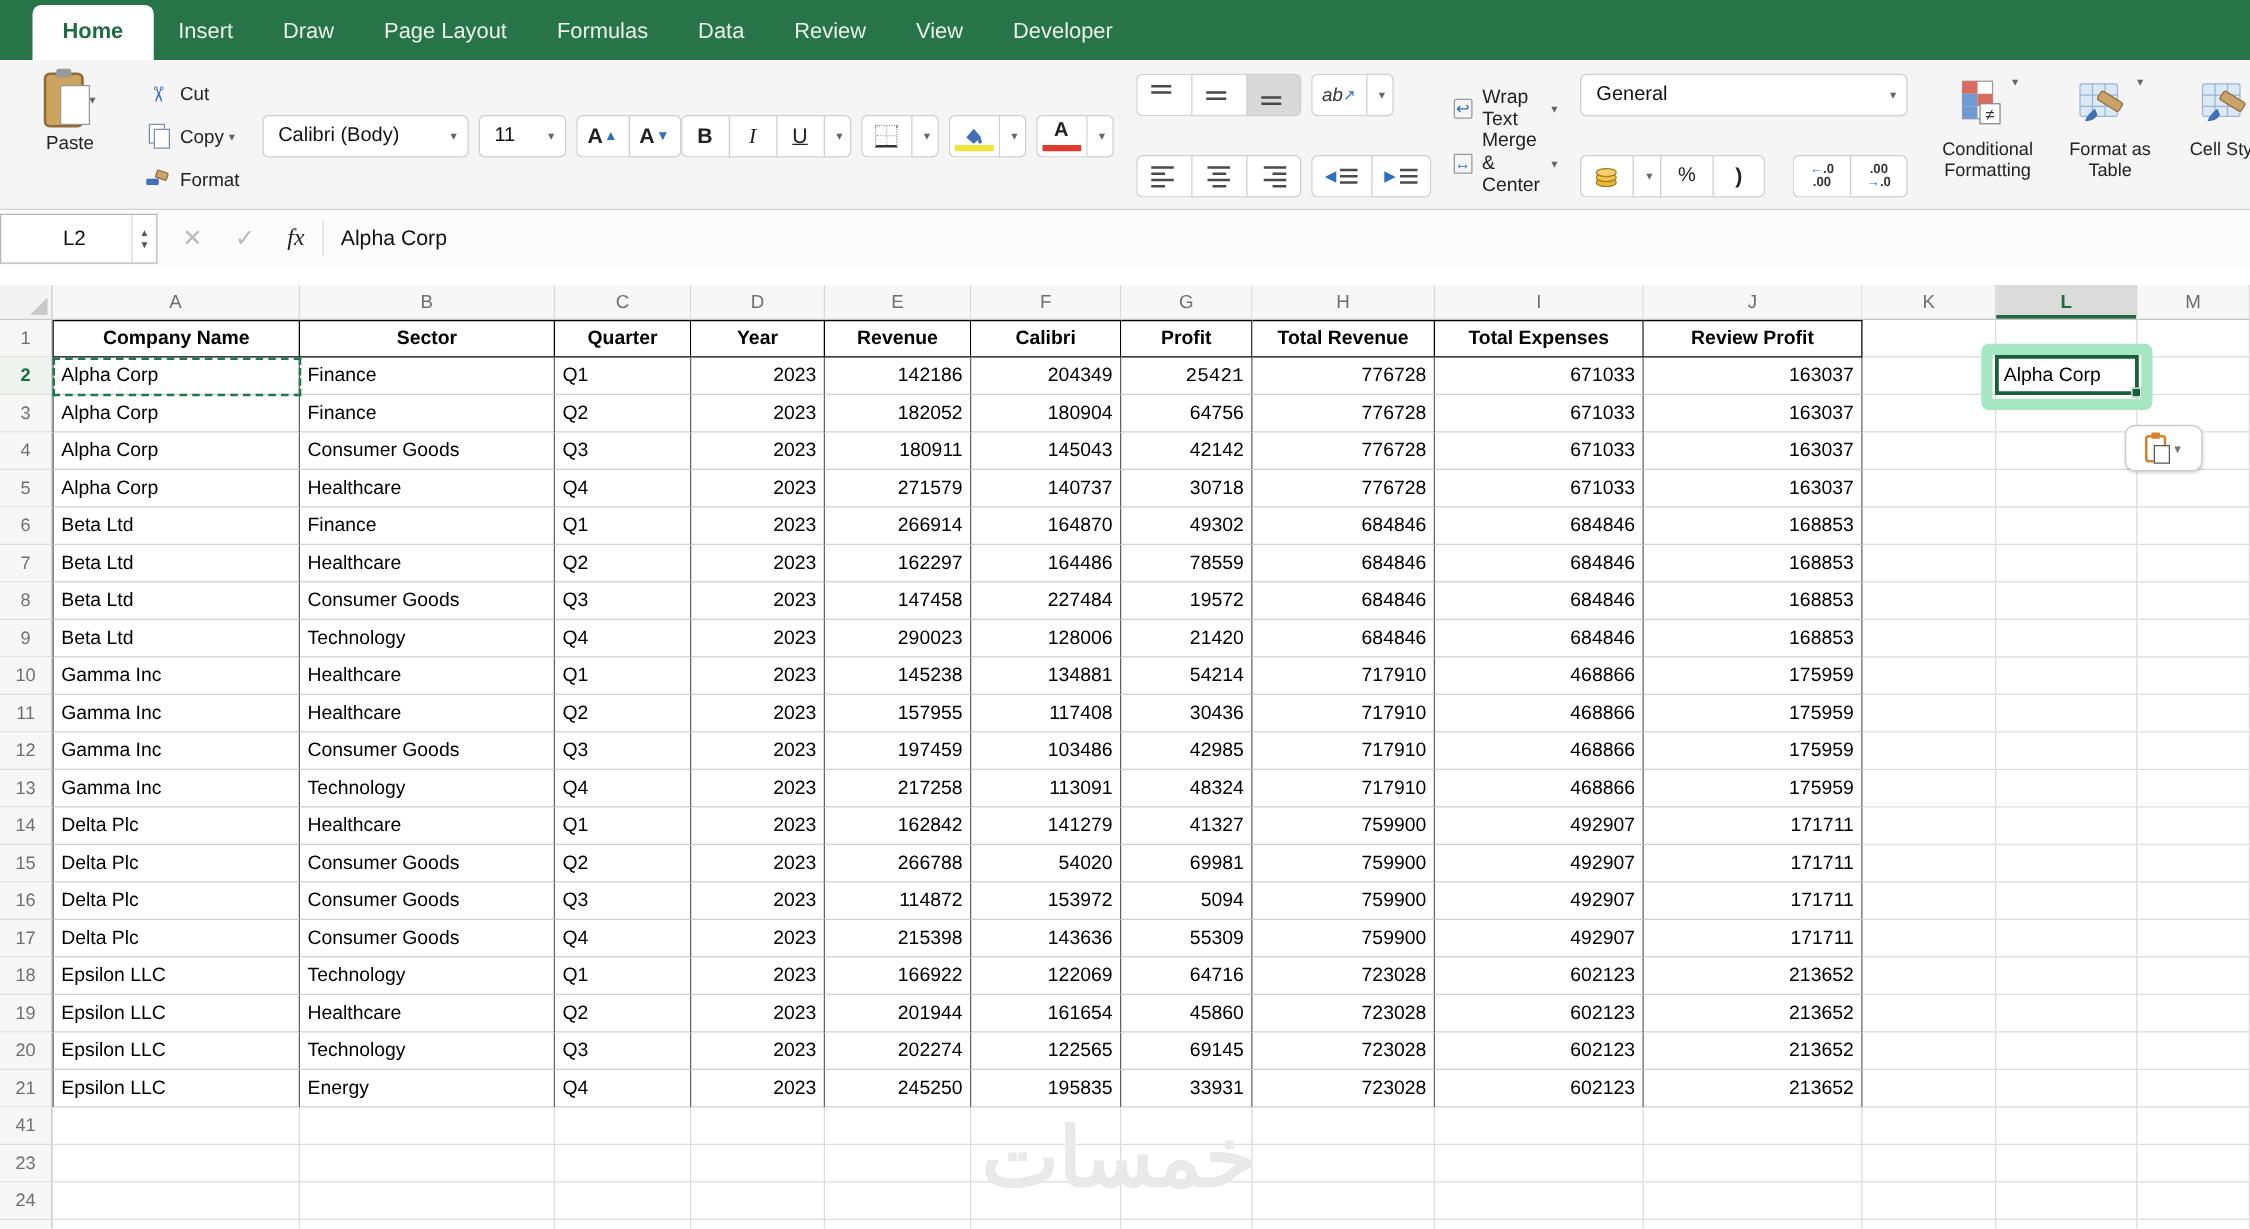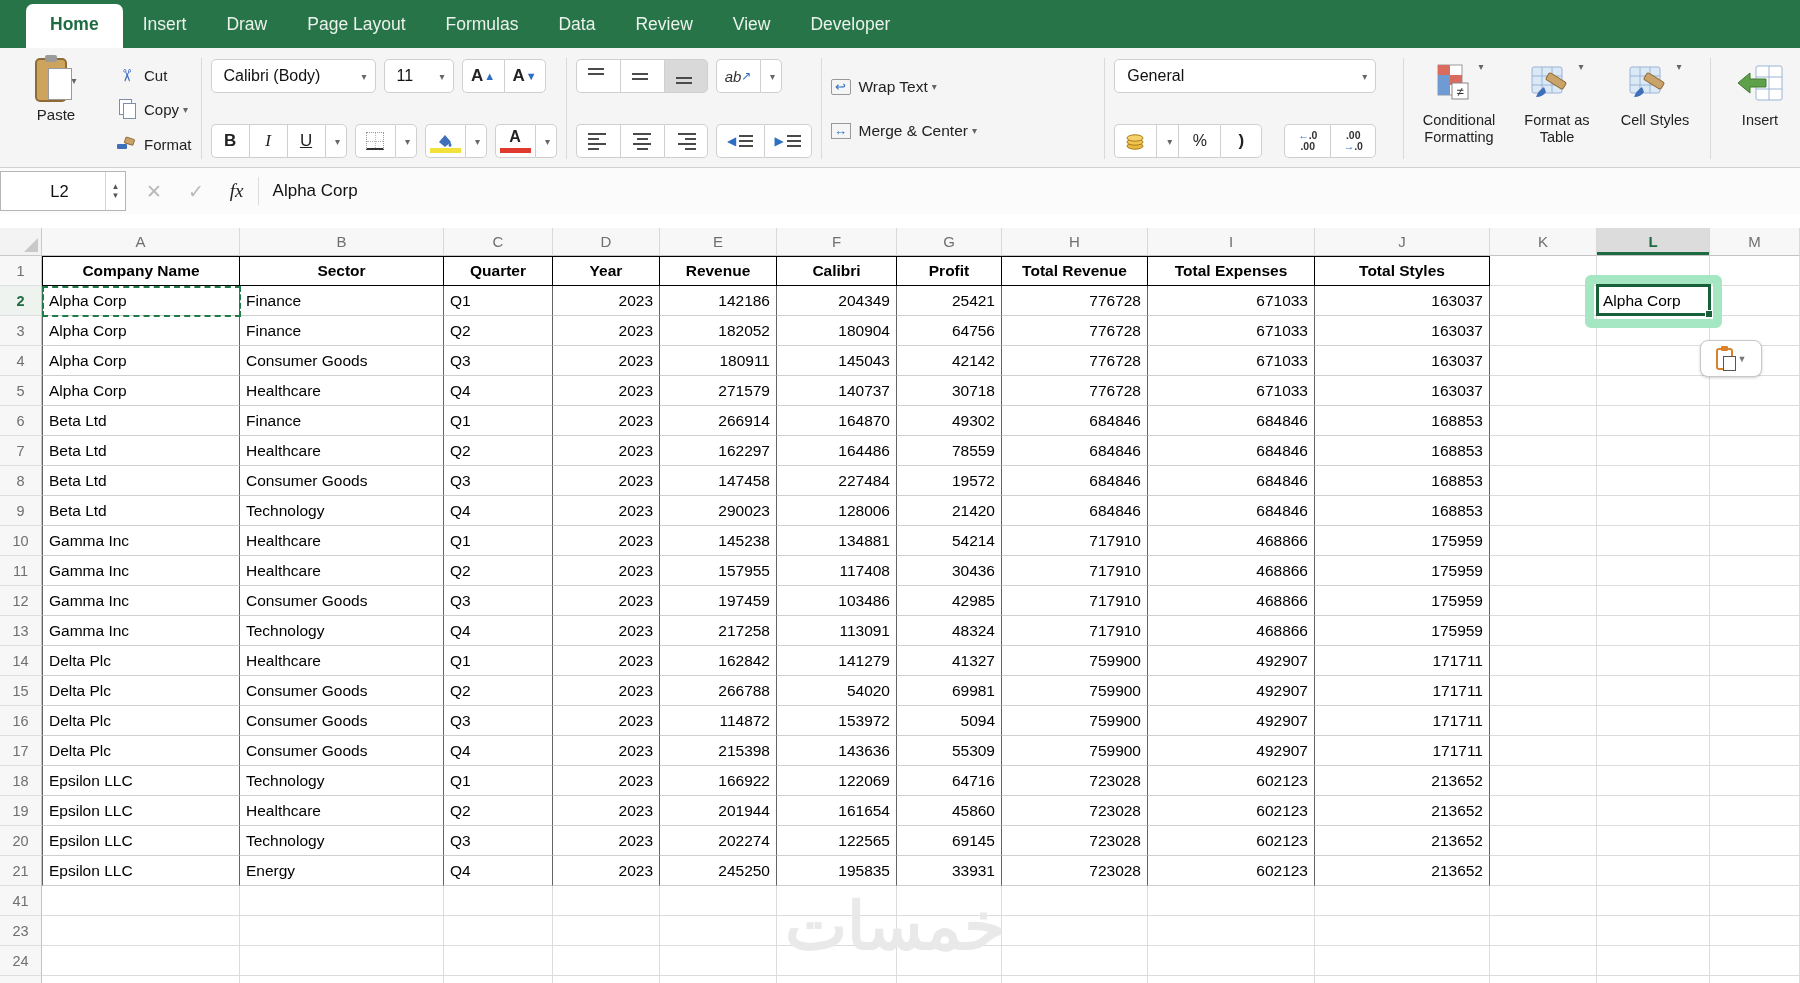--- a/index.html
+++ b/index.html
@@ -27,21 +27,21 @@
   .clipboard-icon::after { content:""; position:absolute; right:-7px; top:8px; width:22px; height:30px; background:#fff; border:1.5px solid #999; }
   .ccf { display:flex; flex-direction:column; justify-content:space-between; padding:6px 0 4px; margin-left:12px; }
   .mini { display:flex; align-items:center; font-size:15px; color:#222; height:30px; }
   .mini .ic { width:24px; text-align:center; margin-right:6px; }
   .scissors { display:inline-block; transform:rotate(90deg); color:#3c6fc0; font-size:17px; }
   .copy-ic { position:relative; width:15px; height:18px; display:inline-block; }
   .copy-ic::before, .copy-ic::after { content:""; position:absolute; width:11px; height:14px; background:#fff; border:1.2px solid #7d8ea8; }
   .copy-ic::before { left:0; top:0; } .copy-ic::after { left:4px; top:4px; }
 
   
-  .fontgrp { display:flex; flex-direction:column; justify-content:space-between; padding:5px 0; }
+  .fontgrp { display:flex; flex-direction:row; justify-content:space-between; padding:5px 0; }
   .frow { display:flex; align-items:center; gap:8px; }
   .selbox { background:#fff; border:1px solid #cfcfcf; border-radius:5px; height:34px; display:flex; align-items:center; padding:0 8px 0 12px; font-size:16px; color:#111; }
   .selbox .caret { margin-left:auto; }
   .btnset { display:flex; }
   .btnset .btn { border-radius:0; border-right-width:0; width:38px; height:34px; font-size:17px; color:#222; }
   .btnset .btn:first-child { border-radius:5px 0 0 5px; }
   .btnset .btn:last-child { border-radius:0 5px 5px 0; border-right-width:1px; }
   .btn.drop { width:22px; }
   .bold { font-weight:700; } .ital { font-style:italic; font-family:"Liberation Serif",serif; } .uline { text-decoration:underline; }
   .bluearr { color:#2f6fc1; font-style:normal; }
@@ -479,34 +479,34 @@
           <div class="gut">1</div>
           <div class="cell hcell first" style="width: 198px;">Company Name</div>
           <div class="cell hcell" style="width: 204px;">Sector</div>
           <div class="cell hcell" style="width: 109px;">Quarter</div>
           <div class="cell hcell" style="width: 107px;">Year</div>
           <div class="cell hcell" style="width: 117px;">Revenue</div>
           <div class="cell hcell" style="width: 120px;">Calibri</div>
           <div class="cell hcell" style="width: 105px;">Profit</div>
           <div class="cell hcell" style="width: 146px;">Total Revenue</div>
           <div class="cell hcell" style="width: 167px;">Total Expenses</div>
-          <div class="cell hcell" style="width: 175px;">Total Styles</div>
+          <div class="cell hcell" style="width: 175px;">Review Profit</div>
           <div class="cell ecell" style="width: 107px;"></div>
           <div class="cell ecell" style="width: 113px;"></div>
           <div class="cell ecell" style="width: 90px;"></div>
         </div>
         <div class="grow">
           <div class="gut selrow">2</div>
           <div class="cell tcell first al" style="width: 198px;">Alpha Corp</div>
           <div class="cell tcell al" style="width: 204px;">Finance</div>
           <div class="cell tcell al" style="width: 109px;">Q1</div>
           <div class="cell tcell ar" style="width: 107px;">2023</div>
           <div class="cell tcell ar" style="width: 117px;">142186</div>
           <div class="cell tcell ar" style="width: 120px;">204349</div>
-          <div class="cell tcell ar" style="width: 105px;">25421</div>
+          <div class="cell tcell ar" style="width: 105px; font-family: Liberation Mono, monospace;">25421</div>
           <div class="cell tcell ar" style="width: 146px;">776728</div>
           <div class="cell tcell ar" style="width: 167px;">671033</div>
           <div class="cell tcell ar" style="width: 175px;">163037</div>
           <div class="cell ecell" style="width: 107px;"></div>
           <div class="cell ecell al" style="width: 113px;">Alpha Corp</div>
           <div class="cell ecell" style="width: 90px;"></div>
         </div>
         <div class="grow">
           <div class="gut">3</div>
           <div class="cell tcell first al" style="width: 198px;">Alpha Corp</div>

